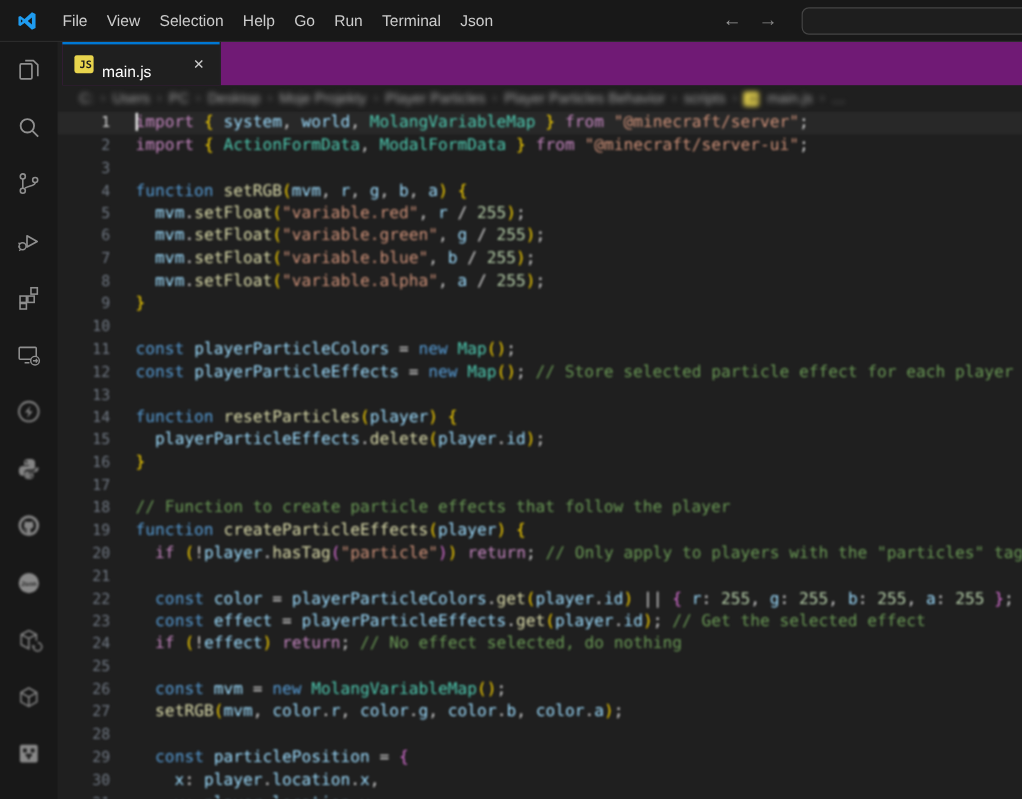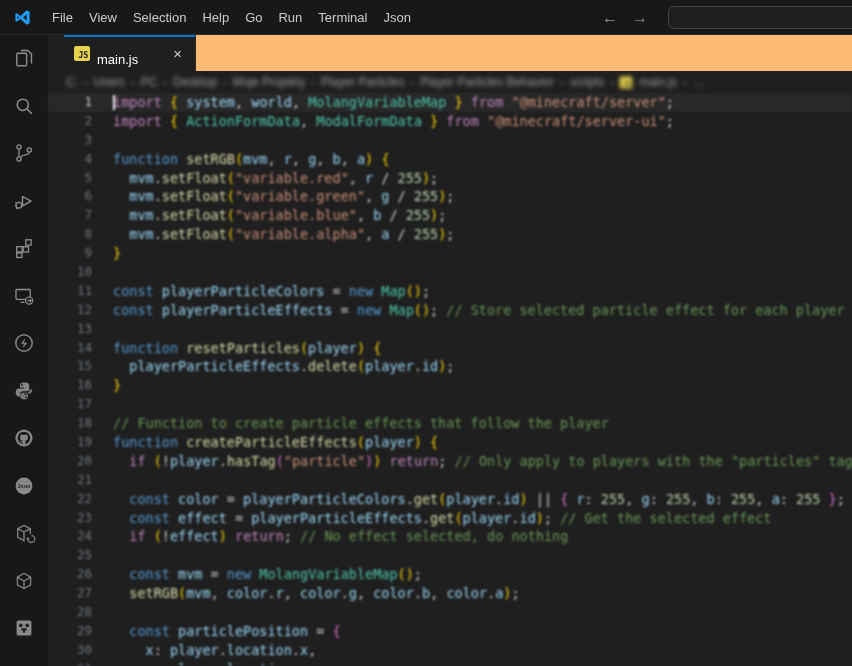--- a/index.html
+++ b/index.html
@@ -33,21 +33,21 @@
   .activitybar {
     position:absolute; top:35px; left:0; bottom:0; width:48px;
     background:#181818; display:flex; flex-direction:column; align-items:center;
     padding-top:11px; gap:23.5px;
   }
   .ab-icon { width:24px; height:24px; display:flex; align-items:center; justify-content:center; opacity:.95; }
   .ab-icon svg { width:24px; height:24px; }
   .ab-icon.soft { filter:blur(0.7px); }
   
   .main { position:absolute; top:35px; left:48px; right:0; bottom:0; background:#1f1f1f; }
-  .tabbar { position:absolute; top:0; left:16px; right:0; height:36px; background:#fdba74; display:flex; }
+  .tabbar { position:absolute; top:0; left:4px; right:0; height:36px; background:#701a75; display:flex; }
   .tab {
     position:relative; width:132px; height:36px; background:#1f1f1f;
     display:flex; align-items:center; padding:0 10px; gap:7px;
     border-right:1px solid #252526;
   }
   .tab-topline { position:absolute; top:0; left:0; right:0; height:2px; }
   .js-badge {
     width:16px; height:15px; border-radius:2px; background:#e8d44d;
     color:#1c1c1c; font-size:8.5px; font-weight:bold;
     display:flex; align-items:flex-end; justify-content:flex-end; padding:1px 1.5px;

